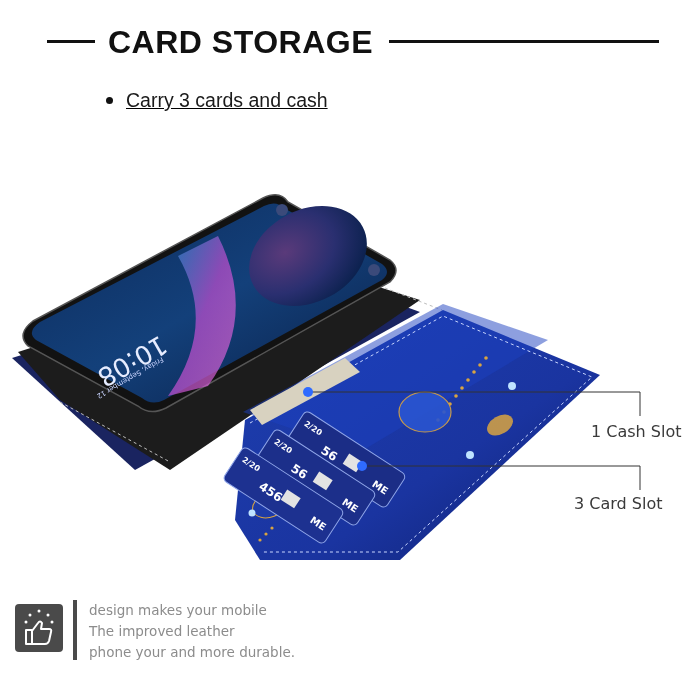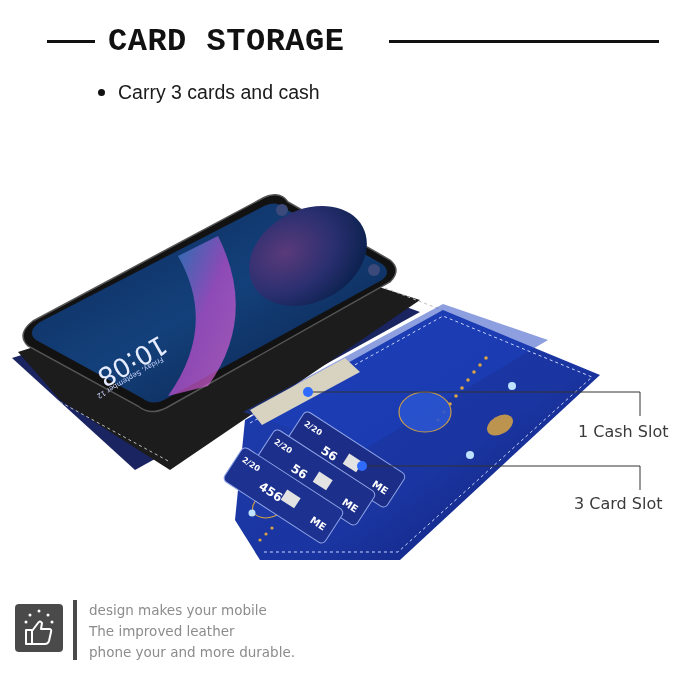--- a/index.html
+++ b/index.html
@@ -1,21 +1,21 @@
 <!DOCTYPE html>
 <html><head>
 <meta charset="utf-8">
 <style>
   html, body { margin:0; padding:0; background:#ffffff; }
   body { width:700px; height:700px; position:relative; overflow:hidden; font-family:"DejaVu Sans", sans-serif; }
   .header { position:absolute; left:0; top:18px; width:700px; height:50px; }
   .rule-left { position:absolute; left:47px; top:22px; width:48px; height:3px; background:#111; }
   .rule-right { position:absolute; left:389px; top:22px; width:270px; height:3px; background:#111; }
-  .title { position:absolute; left:108px; top:2px; font-family:Liberation Mono, monospace; font-weight:bold; font-size:32px; color:#111; letter-spacing:0.5px; line-height:44px; }
-  .bullets { position:absolute; left:90px; top:70px; margin:8px; padding:0; list-style:none; }
+  .title { position:absolute; left:108px; top:2px; font-family:Liberation Sans, sans-serif; font-weight:bold; font-size:32px; color:#111; letter-spacing:0.5px; line-height:44px; }
+  .bullets { position:absolute; left:90px; top:70px; margin:16px; padding:0; list-style:none;text-decoration:underline; }
   .bullets li { position:relative; padding-left:20px; font-family:"Liberation Sans", sans-serif; font-size:19.5px; color:#1a1a1a; line-height:29px; }
   .bullets li .dot { position:absolute; left:0; top:11px; width:7px; height:7px; border-radius:50%; background:#111; }
   .product { position:absolute; left:0; top:180px; width:700px; height:410px; }
   .callout-label { position:absolute; font-family:"DejaVu Sans", sans-serif; font-size:16px; color:#3a3a3a; }
   .footer-icon { position:absolute; left:15px; top:604px; width:48px; height:48px; background:#4a4a4a; border-radius:4px; }
   .footer-bar { position:absolute; left:73px; top:600px; width:4px; height:60px; background:#4a4a4a; }
   .footer-text { position:absolute; left:89px; top:600px; width:260px; font-family:"DejaVu Sans", sans-serif; font-size:13.5px; color:#8c8c8c; line-height:21px; }
   .footer-text span { display:block; white-space:nowrap; }
 </style>
 </head>
@@ -135,21 +135,21 @@
 
     <g stroke="#333" stroke-width="1" fill="none">
       <polyline points="308,392 640,392 640,416"></polyline>
       <polyline points="362,466 640,466 640,490"></polyline>
     </g>
     <circle cx="308" cy="392" r="5" fill="#2f6bff"></circle>
     <circle cx="362" cy="466" r="5" fill="#2f6bff"></circle>
   </svg>
 </div>
 
-<div class="callout-label" style="left:578px; top:422px;">1 Cash Slot</div>
+<div class="callout-label" style="left:591px; top:422px;">1 Cash Slot</div>
 <div class="callout-label" style="left:574px; top:494px;">3 Card Slot</div>
 
 <div class="footer-icon">
   <svg width="48" height="48" viewBox="0 0 48 48">
     <g fill="#ffffff">
       <circle cx="24" cy="7" r="1.5"></circle>
         <circle cx="15" cy="11" r="1.5"></circle>
         <circle cx="33" cy="11" r="1.5"></circle>
       <circle cx="11" cy="18" r="1.5"></circle>
         <circle cx="37" cy="18" r="1.5"></circle>

